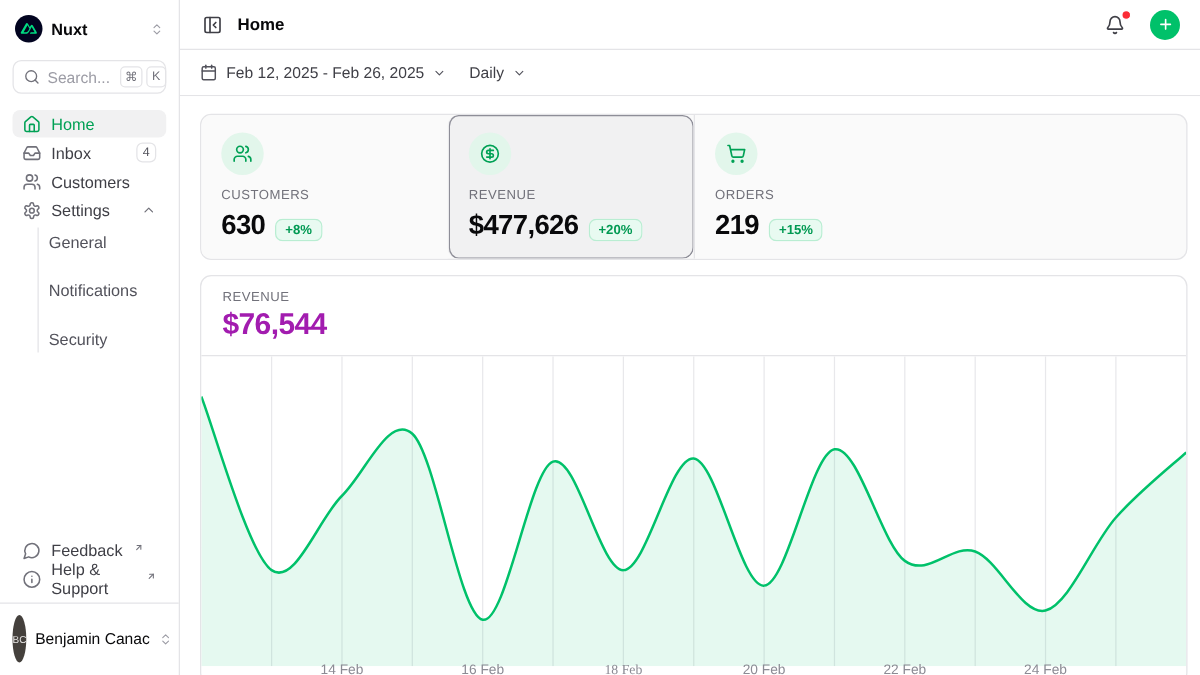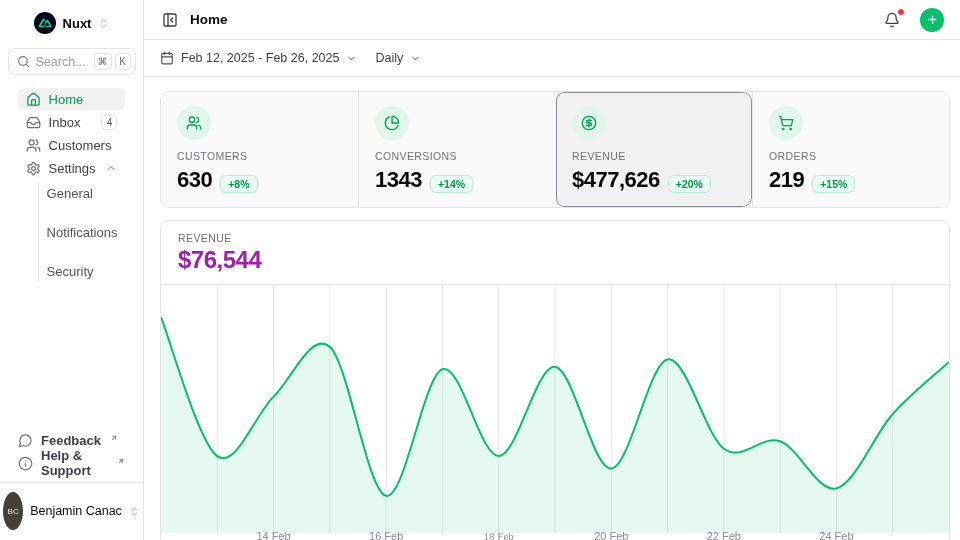--- a/index.html
+++ b/index.html
@@ -9,21 +9,21 @@
     background:#ffffff; color:#09090b;
     display:flex; font-size:13px;
   }
   svg.ic { display:block; }
 
   
   .sidebar {
     width:144px; min-width:144px; height:540px;
     border-right:1px solid #e4e4e7;
     display:flex; flex-direction:column;
-    padding:10px 10px 8px 10px; background:#fff;align-items:center;
+    padding:10px 10px 8px 10px; background:#fff;
   }
   .sb-header { display:flex; align-items:center; gap:7px; padding:2px 2px 2px 2px; margin-bottom:12px; cursor:pointer; }
   .logo-circle { width:22px; height:22px; border-radius:50%; background:#020420; display:flex; align-items:center; justify-content:center; }
   .sb-header .brand { font-weight:700; font-size:13px; color:#09090b; flex:1; }
   .chev-updown { color:#9c9ca5; }
 
   .sb-search {
     display:flex; align-items:center; gap:6px;
     border:1px solid #e4e4e7; border-radius:7px;
     padding:0 4px 0 8px; height:27px; margin-bottom:13px; background:#fff;
@@ -56,21 +56,21 @@
   }
   .sb-children {
     margin:2px 0 2px 20px; border-left:1px solid #e4e4e7;
     display:flex; flex-direction:column; gap:17px;
   }
   .sb-child {
     padding:3px 8px; height:22px; display:flex; align-items:center;
     color:#52525b; cursor:pointer; font-size:13px; border-radius:6px;
   }
   .sb-spacer { flex:1; }
-  .sb-foot { display:flex; flex-direction:column; gap:1px; margin-bottom:8px;font-weight:bold; }
+  .sb-foot { display:flex; flex-direction:column; gap:1px; margin-bottom:8px; }
   .ext-arrow { color:#9c9ca5; margin-left:1px; align-self:flex-start; margin-top:2px; }
   .sb-user {
     border-top:1px solid #e4e4e7; margin:0 -10px; padding:9px 10px 2px 10px;
     display:flex; align-items:center; gap:7px; cursor:pointer;
   }
   .avatar {
     width:20px; height:38px; border-radius:50%; background:#44403c;
     color:#e7e5e4; font-size:8px; font-weight:400;
     display:flex; align-items:center; justify-content:center;
   }
@@ -357,33 +357,20 @@
               <path d="M16 21v-2a4 4 0 0 0-4-4H6a4 4 0 0 0-4 4v2"></path>
               <circle cx="9" cy="7" r="4"></circle>
               <path d="M22 21v-2a4 4 0 0 0-3-3.87"></path>
               <path d="M16 3.13a4 4 0 0 1 0 7.75"></path>
             </svg>
         </div>
         <div class="stat-label">CUSTOMERS</div>
         <div class="stat-row">
           <span class="stat-value">630</span>
           <span class="delta-badge">+8%</span>
-        </div>
-      </div>
-      <div class="stat-cell">
-        <div class="stat-chip">
-          <svg class="ic" width="16" height="16" viewBox="0 0 24 24" fill="none" stroke="currentColor" stroke-width="2" stroke-linecap="round" stroke-linejoin="round">
-              <path d="M21.21 15.89A10 10 0 1 1 8 2.83"></path>
-              <path d="M22 12A10 10 0 0 0 12 2v10z"></path>
-            </svg>
-        </div>
-        <div class="stat-label">CONVERSIONS</div>
-        <div class="stat-row">
-          <span class="stat-value">1343</span>
-          <span class="delta-badge">+14%</span>
         </div>
       </div>
       <div class="stat-cell selected">
         <div class="stat-chip">
           <svg class="ic" width="16" height="16" viewBox="0 0 24 24" fill="none" stroke="currentColor" stroke-width="2" stroke-linecap="round" stroke-linejoin="round">
               <circle cx="12" cy="12" r="10"></circle>
               <path d="M16 8h-6a2 2 0 1 0 0 4h4a2 2 0 1 1 0 4H8"></path>
               <path d="M12 18V6"></path>
             </svg>
         </div>

